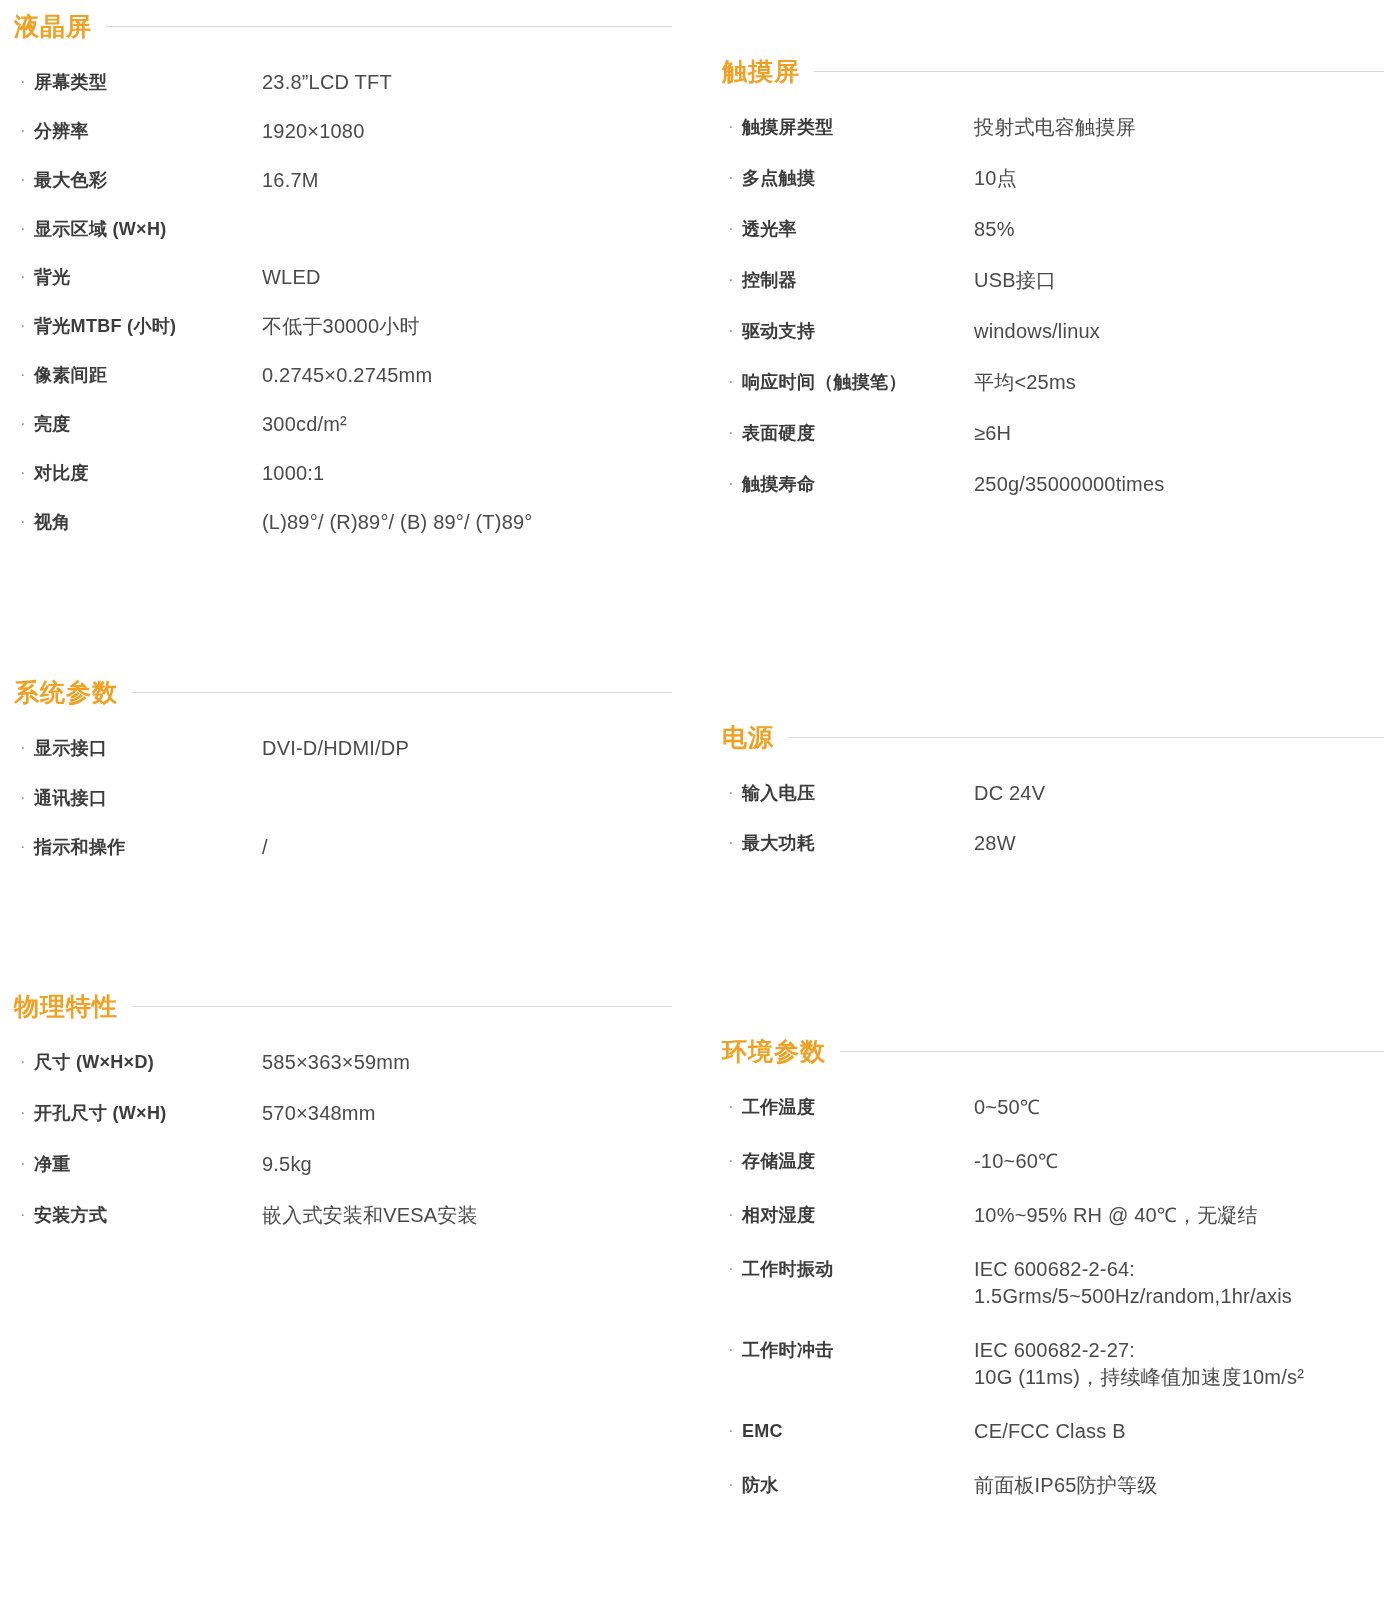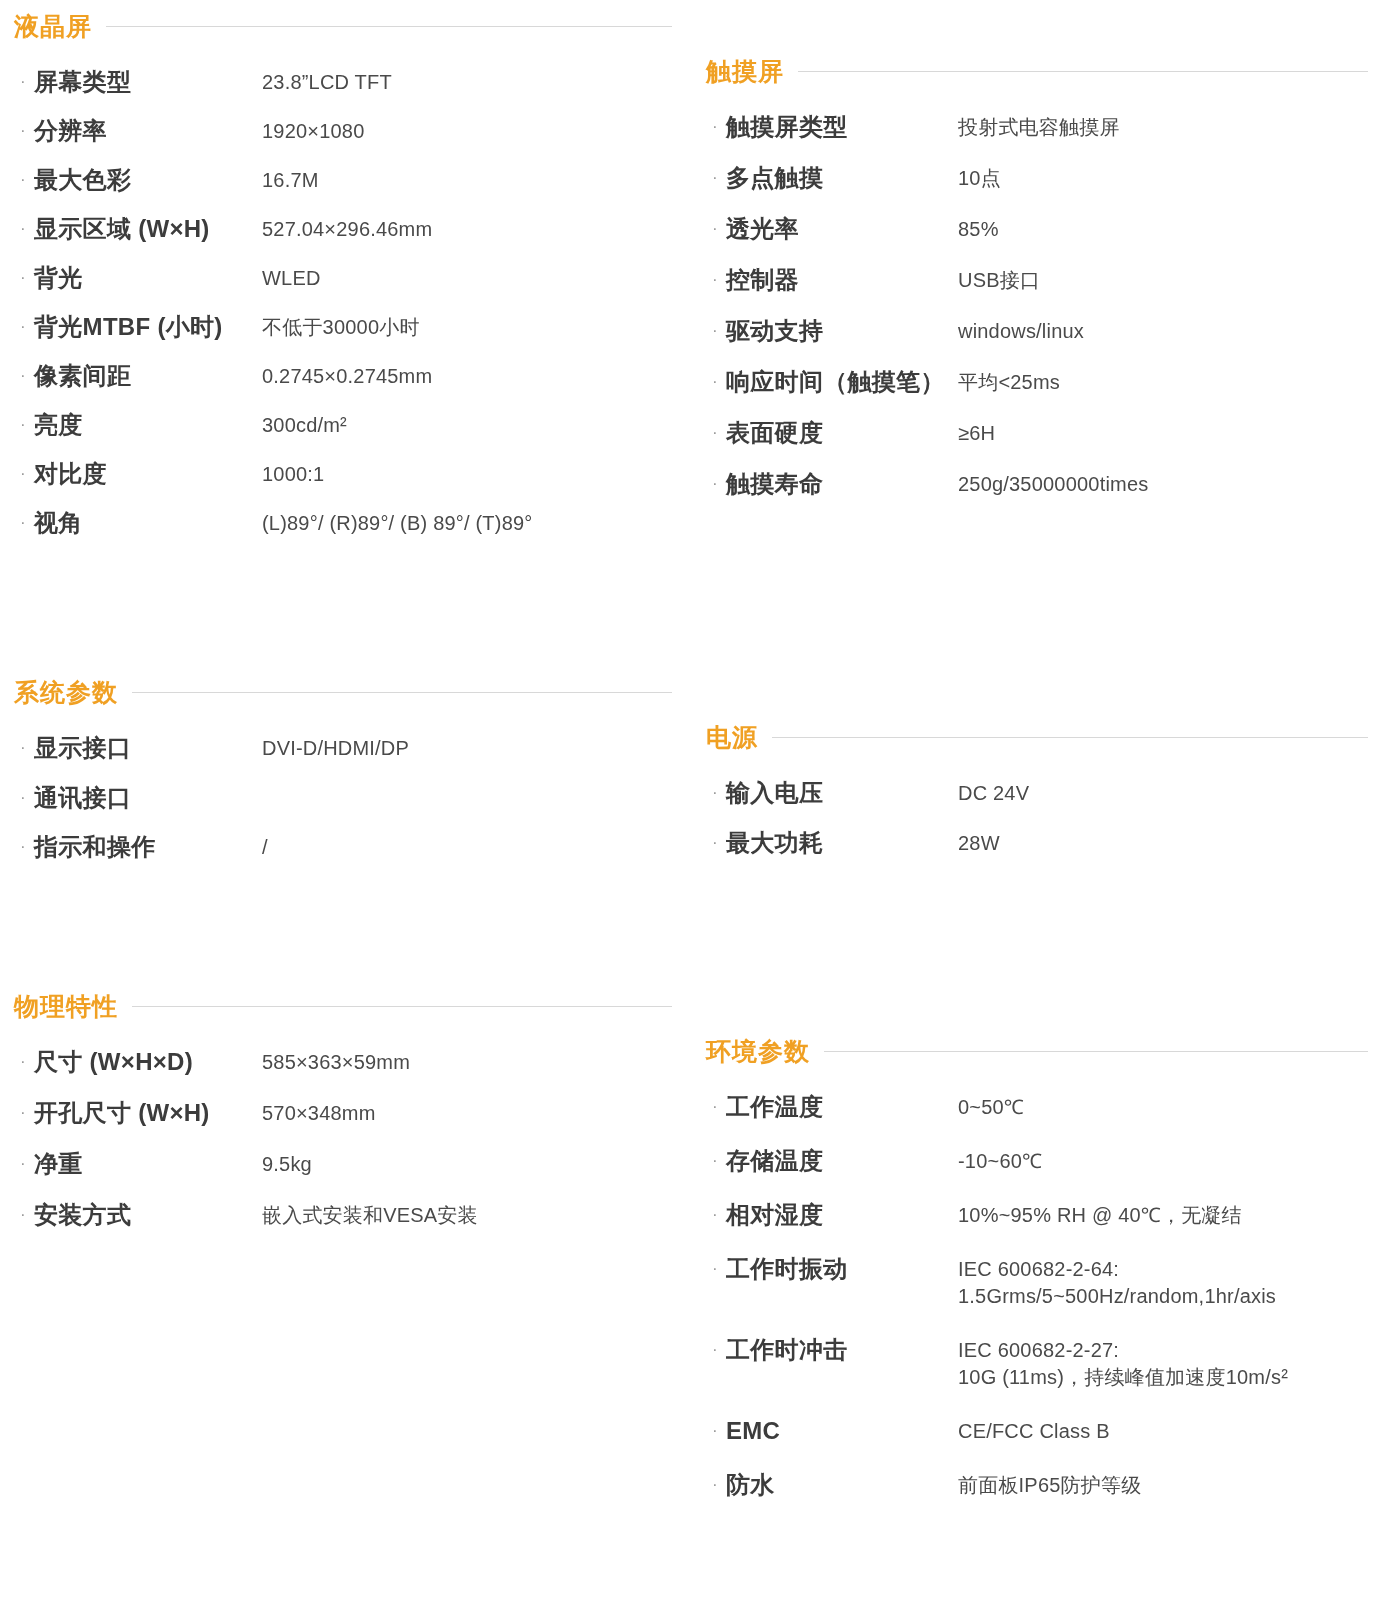--- a/index.html
+++ b/index.html
@@ -18,21 +18,21 @@
   .sheet {
     position: relative;
     width: 1384px;
     height: 1622px;
     box-sizing: border-box;
     padding: 0;
   }
   .grid {
     display: grid;
     grid-template-columns: 672px 672px;
-    column-gap: 24px;
+    column-gap: 40px;
   }
   .block {
     box-sizing: border-box;
   }
   .block.left { padding-left: 14px; }
   .block.right { padding-left: 10px; margin-top: 45px; }
 
   .sec-head {
     display: flex;
     align-items: center;
@@ -67,21 +67,21 @@
     flex: 0 0 20px;
     color: #9a9a9a;
     font-size: 17px;
     line-height: 26px;
     text-align: left;
     padding-left: 6px;
     box-sizing: border-box;
   }
   .k {
     flex: 0 0 228px;
-    font-size: 24px;
+    font-size: 18px;
     font-weight: bold;
     color: #3c3c3c;
     line-height: 26px;
     letter-spacing: 0.3px;
   }
   .v {
     flex: 1;
     font-size: 20px;
     color: #4a4a4a;
     line-height: 27px;
@@ -123,21 +123,20 @@
           <span class="v">1920×1080</span>
         </li>
         <li>
           <span class="bullet">·</span>
           <span class="k">最大色彩</span>
           <span class="v">16.7M</span>
         </li>
         <li>
           <span class="bullet">·</span>
           <span class="k">显示区域 (W×H)</span>
-          <span class="v">527.04×296.46mm</span>
         </li>
         <li>
           <span class="bullet">·</span>
           <span class="k">背光</span>
           <span class="v">WLED</span>
         </li>
         <li>
           <span class="bullet">·</span>
           <span class="k">背光MTBF (小时)</span>
           <span class="v">不低于30000小时</span>

